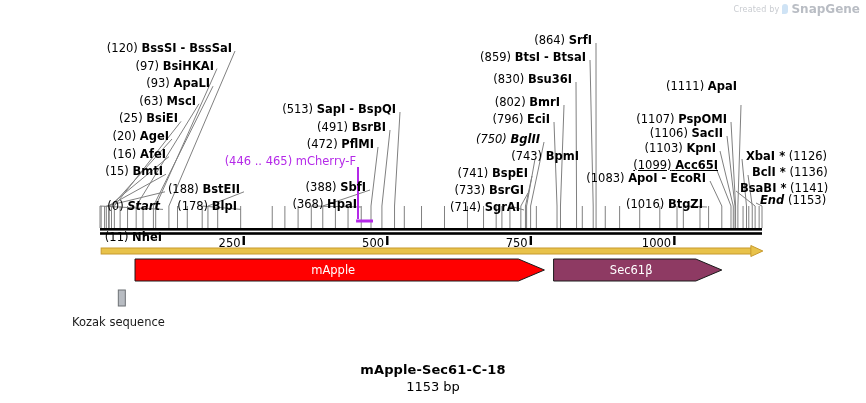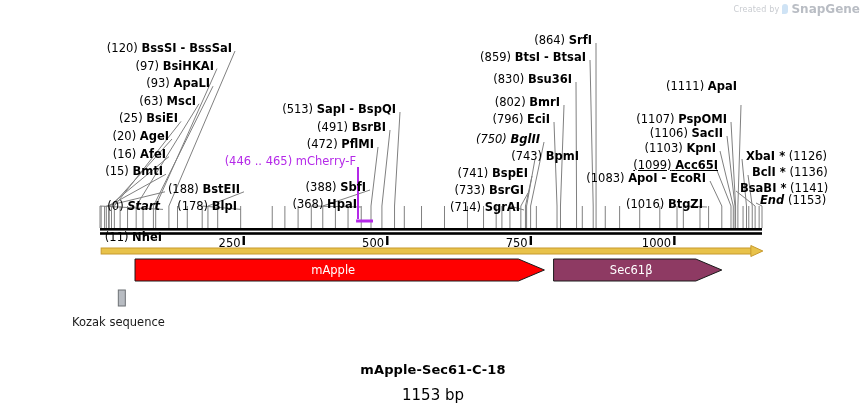--- a/index.html
+++ b/index.html
@@ -64,21 +64,21 @@
   #kozak-label{
     position:absolute;
     font-size:11.5px;color:#1a1a1a;white-space:nowrap;
   }
 
   
   #title-block{
     position:absolute;left:0;right:0;text-align:center;
   }
   #plasmid-title{font-size:13px;font-weight:700;color:#000;letter-spacing:.1px;}
-  #plasmid-size{font-size:15px;font-weight:400;color:#000;margin-top:9px;}
+  #plasmid-size{font-size:13px;font-weight:400;color:#000;margin-top:2px;}
 </style>
 </head>
 <body>
 
 <div id="map-root">
 
   <div id="watermark">
     <span>Created by</span>
     <span class="wm-logo"></span>
     <span class="wm-brand">SnapGene</span>

